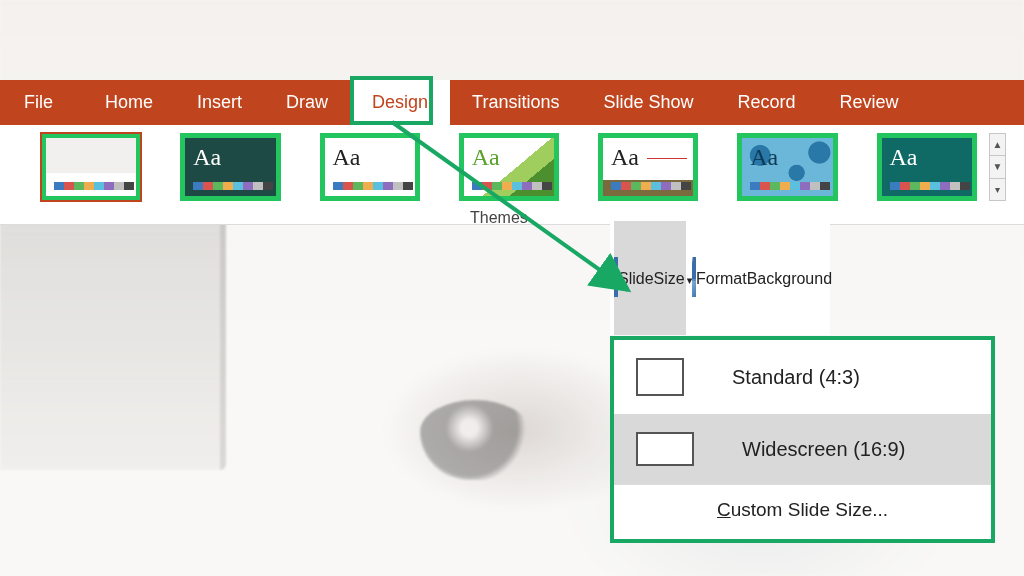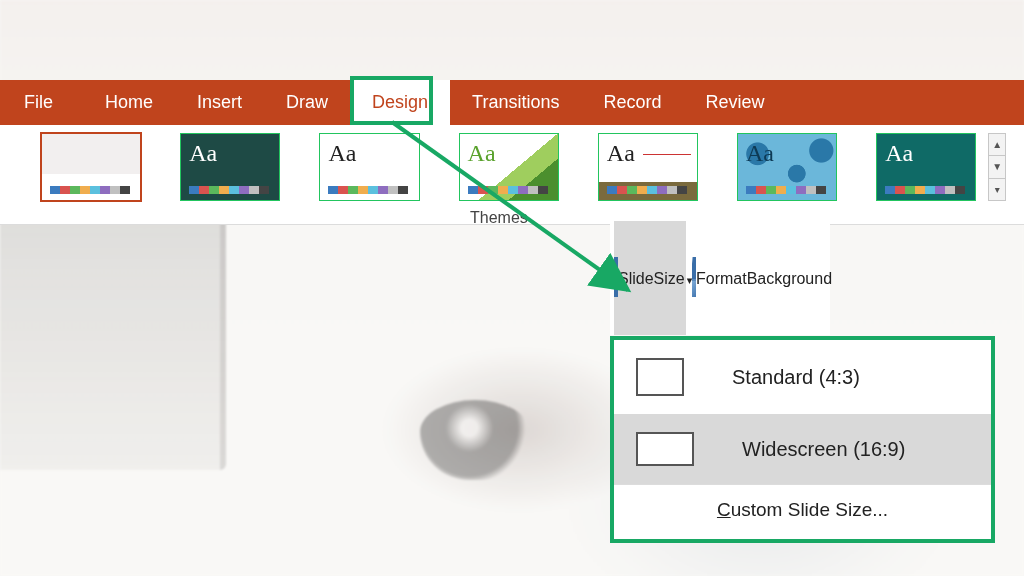--- a/index.html
+++ b/index.html
@@ -51,21 +51,21 @@
   
   .themes-panel {
     position:absolute; left:0; right:0; top:125px; height:100px;
     background:#fff; border-bottom:1px solid #dcdcdc;
   }
   .themes-row {
     position:absolute; left:14px; top:8px; right:18px; height:68px;
     display:flex; gap:12px; align-items:flex-start;
   }
   .theme {
-    width:128px; height:68px; border:1px solid #22c55e; background:#fff; position:relative;
+    width:128px; height:68px; border:5px solid #22c55e; background:#fff; position:relative;
     cursor:pointer;
     margin-left:27px;
   }
   .theme.sel { outline:2px solid #c0441d; outline-offset:-1px; }
   .theme .aa { position:absolute; left:8px; top:6px; font-size:24px; font-family: Georgia, serif; }
   .theme .strip { position:absolute; left:8px; bottom:6px; height:8px; display:flex; gap:0; }
   .theme .strip span { width:10px; height:8px; display:block; }
   .theme1 { background:linear-gradient(180deg,#f2efef 60%, #fff 60%); }
   .theme2 { background:#1e4a45; }
   .theme2 .aa { color:#fff; }
@@ -164,20 +164,21 @@
 
 <div class="bg"></div>
 
 <div class="ribbon-tabs">
   <div class="tab file">File</div>
   <div class="tab">Home</div>
   <div class="tab">Insert</div>
   <div class="tab">Draw</div>
   <div class="tab active">Design</div>
   <div class="tab">Transitions</div>
+  <div class="tab">Slide Show</div>
   <div class="tab">Record</div>
   <div class="tab">Review</div>
 </div>
 
 <div class="design-highlight" style="left:350px; top:76px; width:83px; height:49px;"></div>
 
 <div class="themes-panel">
   <div class="themes-row">
     <div class="theme theme1 sel">
       <div class="strip">

